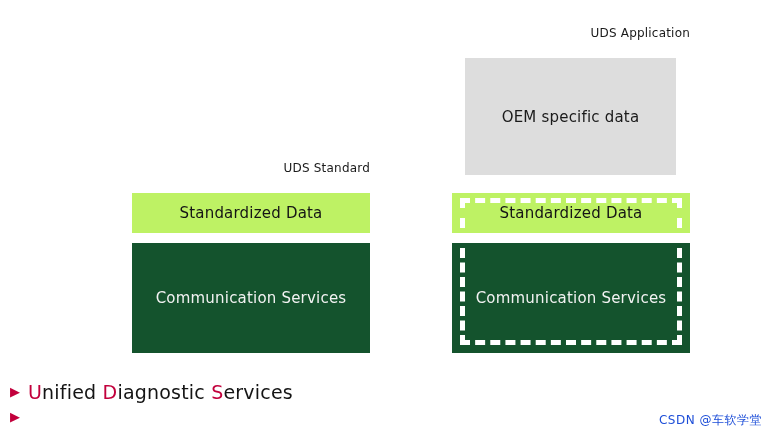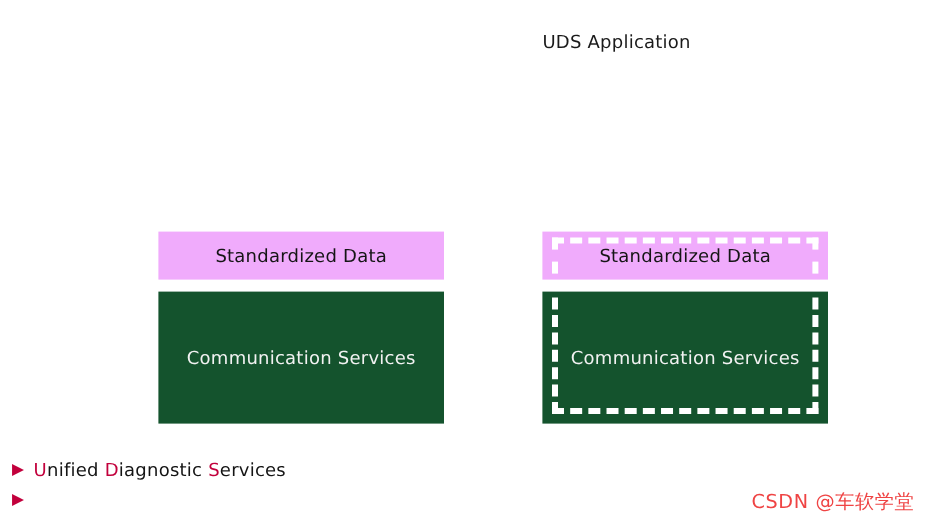--- a/index.html
+++ b/index.html
@@ -17,22 +17,22 @@
   }
 
   .canvas {
     position: absolute;
     inset: 0;
   }
 
   
   .col-title {
     position: absolute;
-    text-align: left;
-    font-size: 15px;
+    text-align: right;
+    font-size: 12px;
     color: #1a1a1a;
     letter-spacing: 0.2px;
     white-space: nowrap;
   }
   #title-left  { left: 132px; width: 238px; top: 161px; }
   #title-right { left: 452px; width: 238px; top: 26px; }
 
   
   .box {
     position: absolute;
@@ -48,21 +48,21 @@
   .box-oem {
     left: 465px;
     top: 58px;
     width: 211px;
     height: 117px;
     background: #dddddd;
     color: #1a1a1a;
   }
 
   .box-std {
-    background: #f0abfc;
+    background: #bef264;
     color: #151515;
     height: 40px;
   }
   #left-std  { left: 132px; top: 193px; width: 238px; }
   #right-std { left: 452px; top: 193px; width: 238px; }
 
   .box-comm {
     background: #14532d;
     color: #f2f2f2;
     height: 110px;
@@ -104,54 +104,58 @@
     height: 25px;
   }
   .bullet-marker {
     width: 18px;
     font-size: 13px;
     line-height: 1;
     color: #c2003c;
     flex: 0 0 auto;
   }
   .bullet-text {
-    font-size: 15px;
+    font-size: 19px;
     color: #141414;
     letter-spacing: 0.2px;
     white-space: nowrap;
   }
   .hl { color: #c2003c; }
 
   
   .watermark {
     position: absolute;
     right: 14px;
     bottom: 8px;
-    font-size: 16px;
-    color: #ef4444;
+    font-size: 12px;
+    color: #1d4ed8;
     letter-spacing: 0.5px;
     white-space: nowrap;
   }
 </style>
 </head>
 <body>
 
 <div class="canvas">
 
+  <div class="col-title" id="title-left">UDS Standard</div>
 
   <div class="box box-std" id="left-std">
     <span>Standardized Data</span>
   </div>
 
   <div class="box box-comm" id="left-comm">
     <span>Communication Services</span>
   </div>
 
   <div class="col-title" id="title-right">UDS Application</div>
 
+  <div class="box box-oem">
+    <span>OEM specific data</span>
+  </div>
 
   <div class="box box-std" id="right-std">
     <span>Standardized Data</span>
   </div>
 
   <div class="box box-comm" id="right-comm">
     <span>Communication Services</span>
   </div>
 
   <div class="dash-overlay" id="dash-std"></div>

